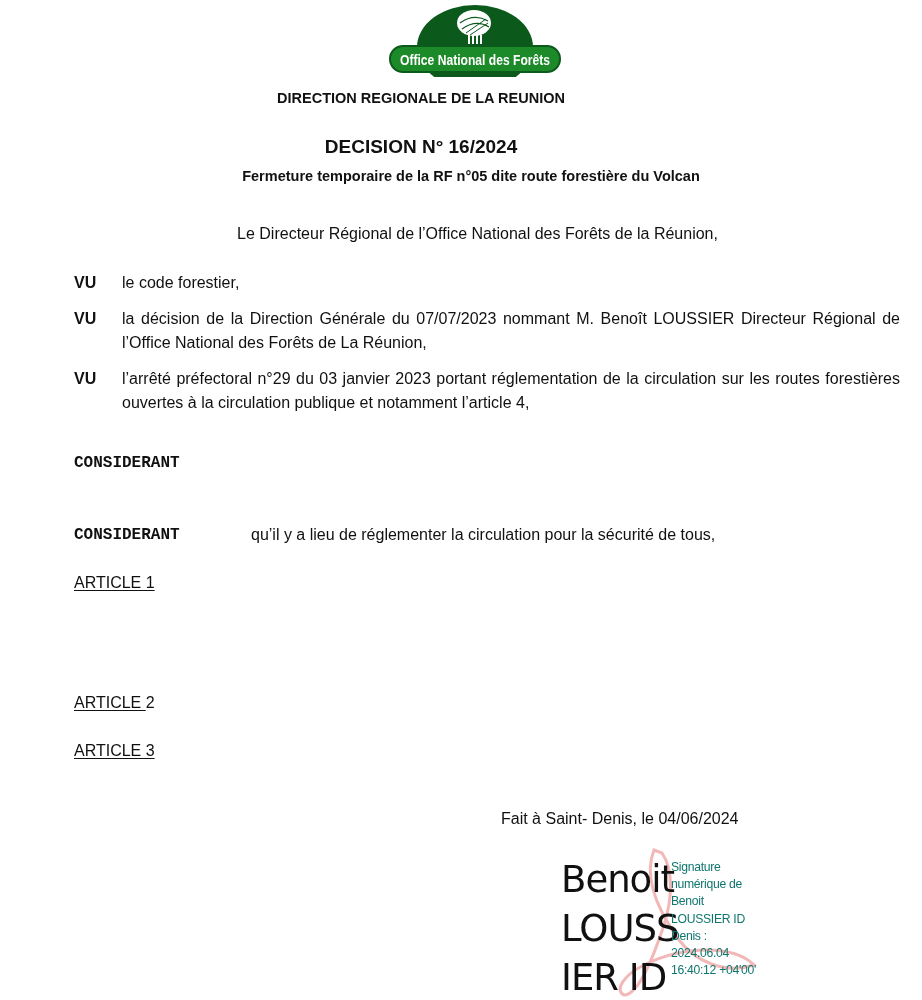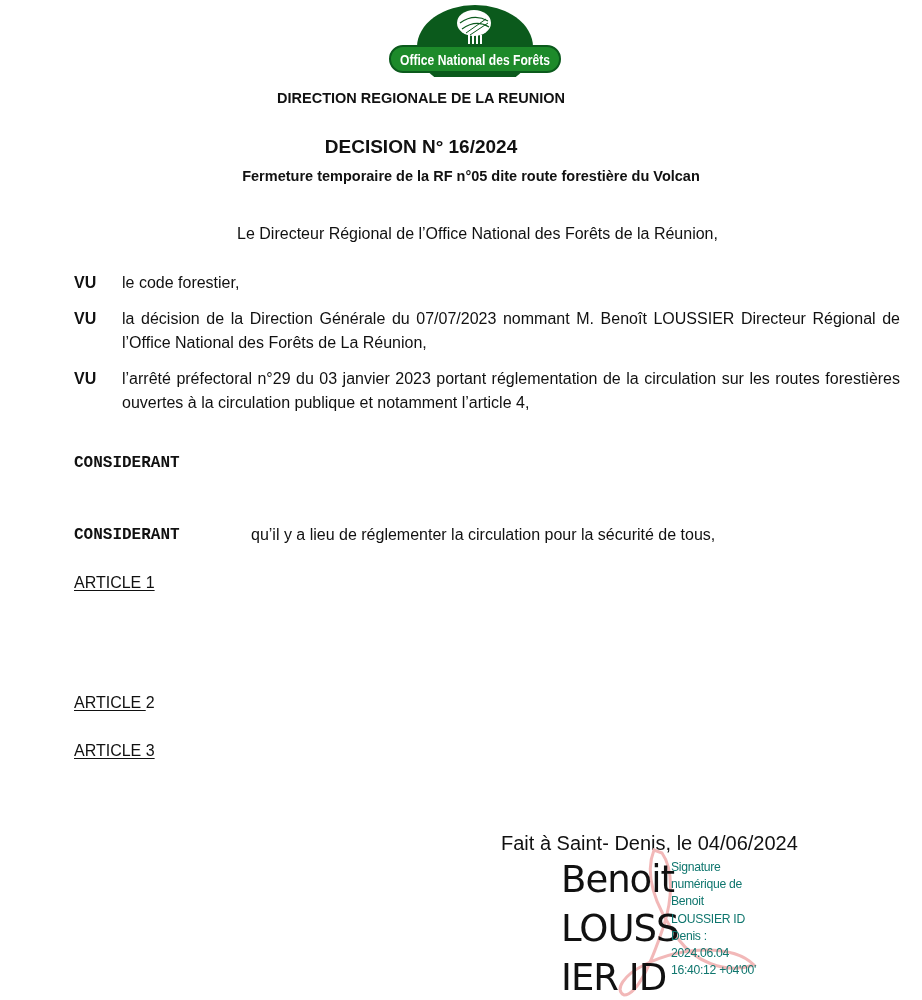--- a/index.html
+++ b/index.html
@@ -34,21 +34,21 @@
 
     .vu1 { top: 271px; }
     .vu2 { top: 307px; }
     .vu3 { top: 367px; }
     .cons1 { top: 451px; }
     .cons2 { top: 523px; }
     .art1 { top: 571px; }
     .art2 { top: 667px; margin-top: 24px; }
     .art3 { top: 739px; }
 
-    .place { left: 501px; top: 832px; font-size: 20px; }
+    .place { left: 501px; top: 810px; font-size: 16px; }
 
     
     .sig { left: 530px; top: 855px; width: 240px; height: 145px; margin-left: 29px; }
     .sig-big { position: absolute; left: 2px; top: 0; font-size: 37px; line-height: 49px; color: #111; font-family: "DejaVu Sans", sans-serif; letter-spacing: -1px; }
     .sig-small { position: absolute; left: 112px; top: 4px; font-size: 12.2px; line-height: 17.2px; color: #0f766e; letter-spacing: -0.3px; }
     .sig-mark { position: absolute; left: 25px; top: -10px; width: 190px; height: 160px; }
   </style>
 </head>
 <body>
 

